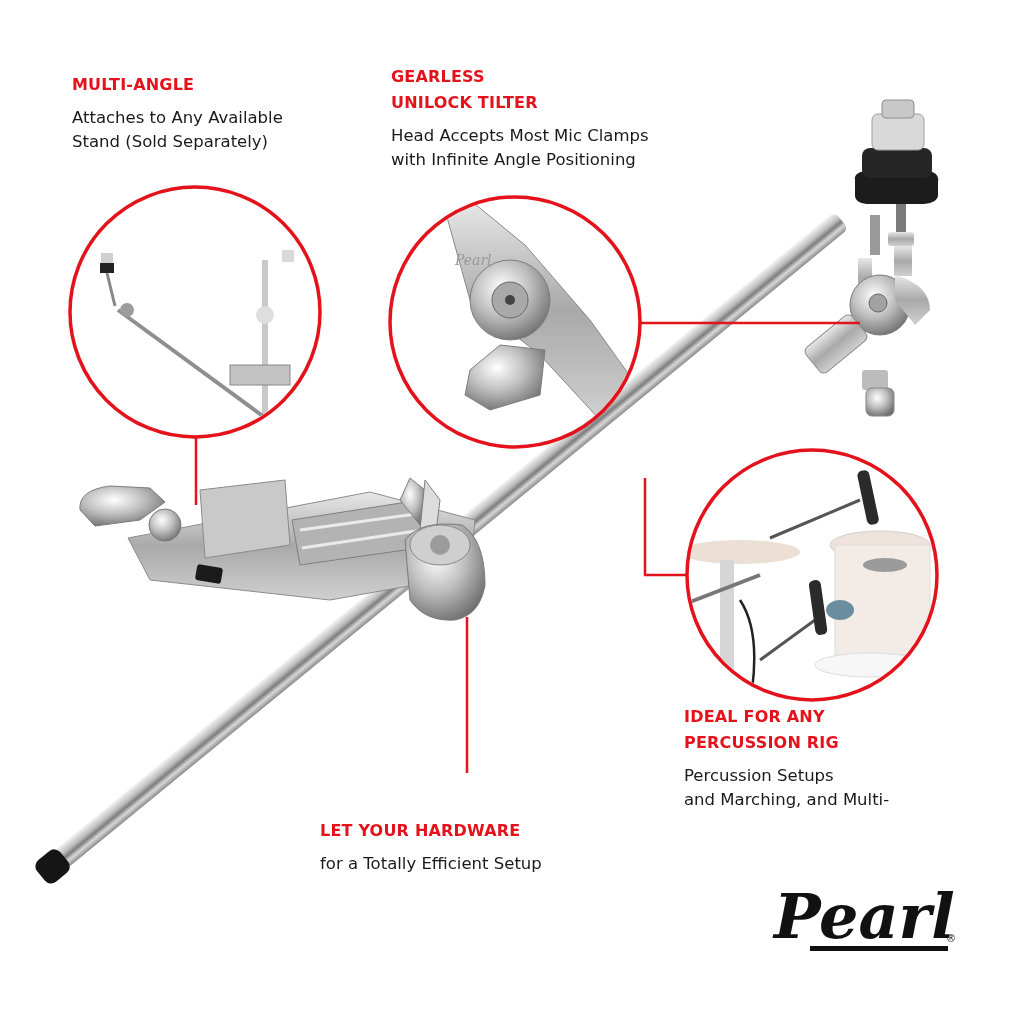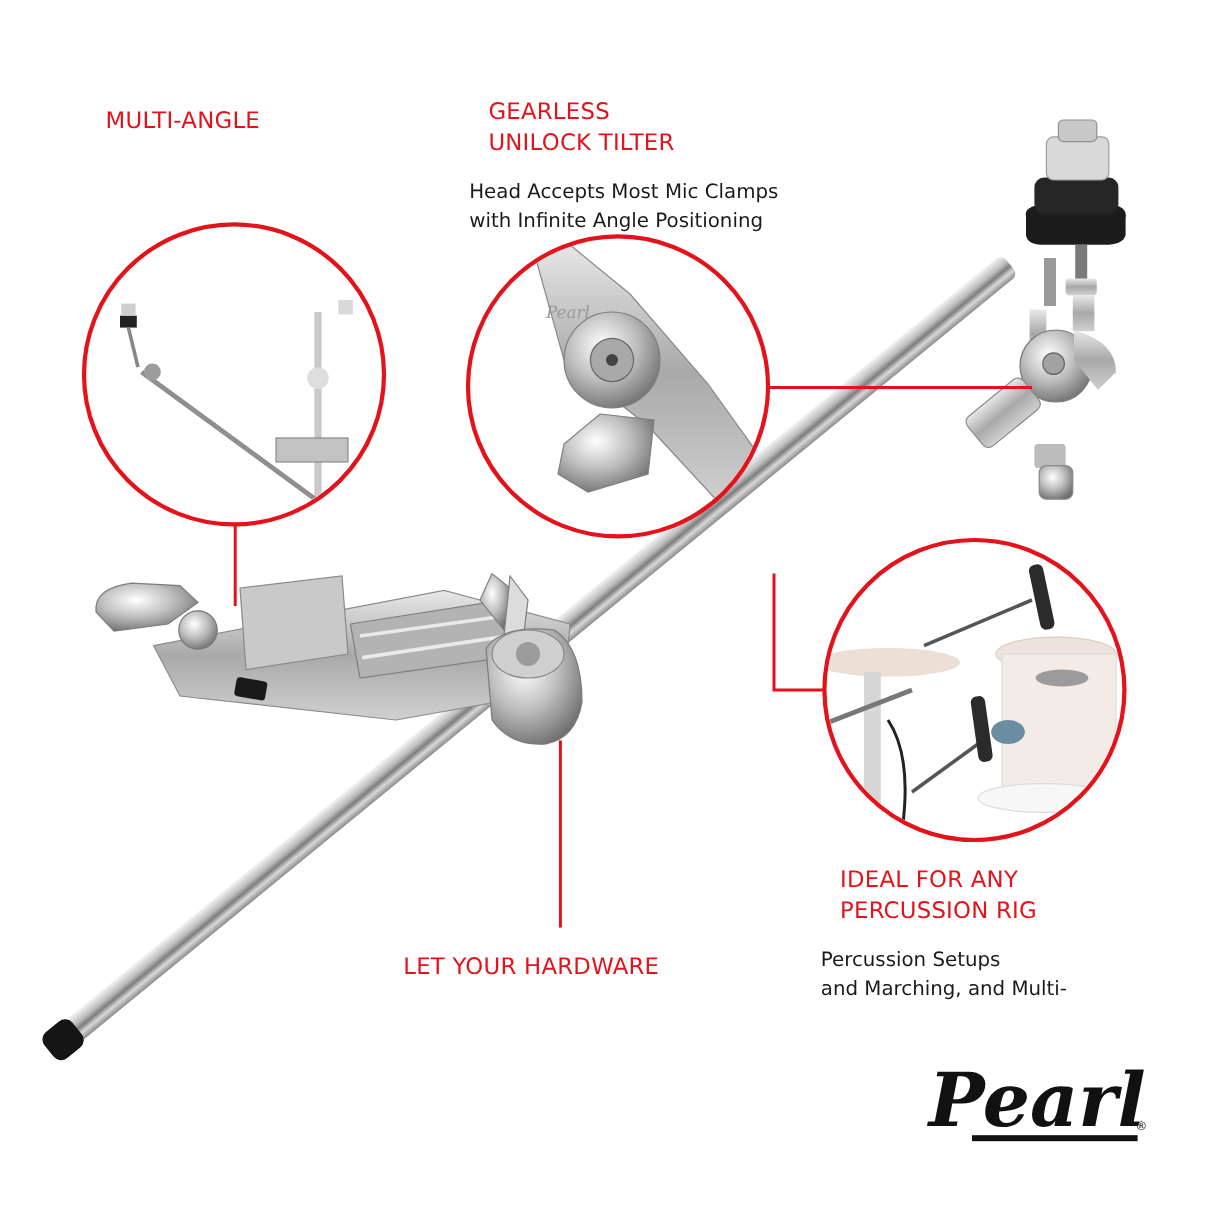--- a/index.html
+++ b/index.html
@@ -1,18 +1,18 @@
 <!DOCTYPE html>
 <html><head>
   <meta charset="utf-8">
   <style>
     html, body { margin: 0; padding: 0; background: #ffffff; }
     body { width: 1024px; height: 1024px; position: relative; overflow: hidden; font-family: "DejaVu Sans", sans-serif; }
     .callout { position: absolute; }
-    .callout h2 { margin: 16px; color: #e3121b; font-family: "DejaVu Sans", sans-serif; font-weight: normal; font-size: 19px; line-height: 26px; letter-spacing: 0.2px; }
+    .callout h2 { margin: 0; color: #e3121b; font-family: "DejaVu Sans", sans-serif; font-weight: bold; font-size: 16px; line-height: 26px; letter-spacing: 0.2px; }
     .callout p { margin: 8px 0 0 0; color: #1a1a1a; font-family: "DejaVu Sans", sans-serif; font-size: 16.5px; line-height: 24px; }
     .line { display: block; }
     #art { position: absolute; left: 0; top: 0; }
     .logo { position: absolute; left: 770px; top: 880px; width: 190px; height: 80px; }
     .logo-text { font-family: "DejaVu Serif", serif; font-style: italic; font-weight: bold; font-size: 62px; fill: #111; }
   </style>
 </head>
 <body>
 
 <svg id="art" width="1024" height="1024" viewBox="0 0 1024 1024">
@@ -148,20 +148,24 @@
     <line x1="640" y1="323" x2="860" y2="323"></line>
     <polyline points="645,478 645,575 687,575"></polyline>
     <line x1="467" y1="617" x2="467" y2="773"></line>
   </g>
 </svg>
 
 <div class="callout" style="left:72px; top:72px; width:290px;">
   <h2>
     <span class="line">MULTI-ANGLE</span>
   </h2>
+  <p>
+    <span class="line">Attaches to Any Available</span>
+    <span class="line">Stand (Sold Separately)</span>
+  </p>
 </div>
 
 <div class="callout" style="left:391px; top:64px; width:340px;">
   <h2>
     <span class="line">GEARLESS</span>
     <span class="line">UNILOCK TILTER</span>
   </h2>
   <p>
     <span class="line">Head Accepts Most Mic Clamps</span>
     <span class="line">with Infinite Angle Positioning</span>
@@ -172,25 +176,26 @@
   <h2>
     <span class="line">IDEAL FOR ANY</span>
     <span class="line">PERCUSSION RIG</span>
   </h2>
   <p>
     <span class="line">Percussion Setups</span>
     <span class="line">and Marching, and Multi-</span>
   </p>
 </div>
 
-<div class="callout" style="left:320px; top:777px; width:330px;">
+<div class="callout" style="left:320px; top:818px; width:330px;">
   <h2>
     <span class="line">LET YOUR HARDWARE</span>
   </h2>
   <p>
+    <span class="line">for a Totally Efficient Setup</span>
   </p>
 </div>
 
 <svg class="logo" viewBox="0 0 190 80">
   <text x="4" y="58" class="logo-text">Pearl</text>
   <rect x="40" y="66" width="138" height="5" fill="#111"></rect>
   <text x="176" y="62" font-family="DejaVu Sans, sans-serif" font-size="10" fill="#111">®</text>
 </svg>
 
 </body></html>

